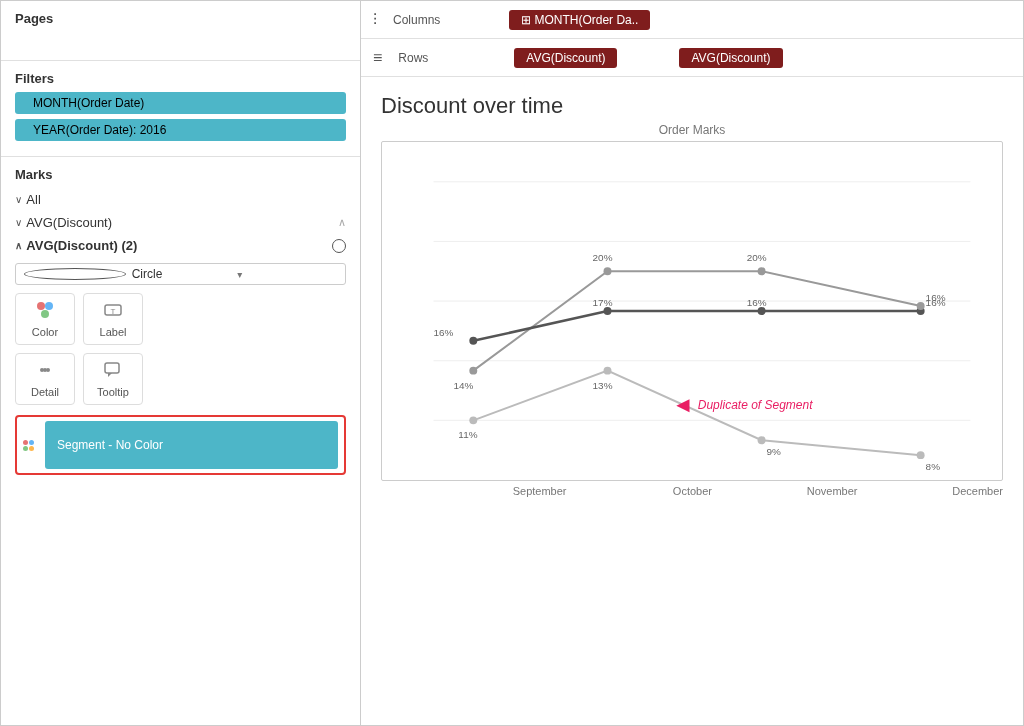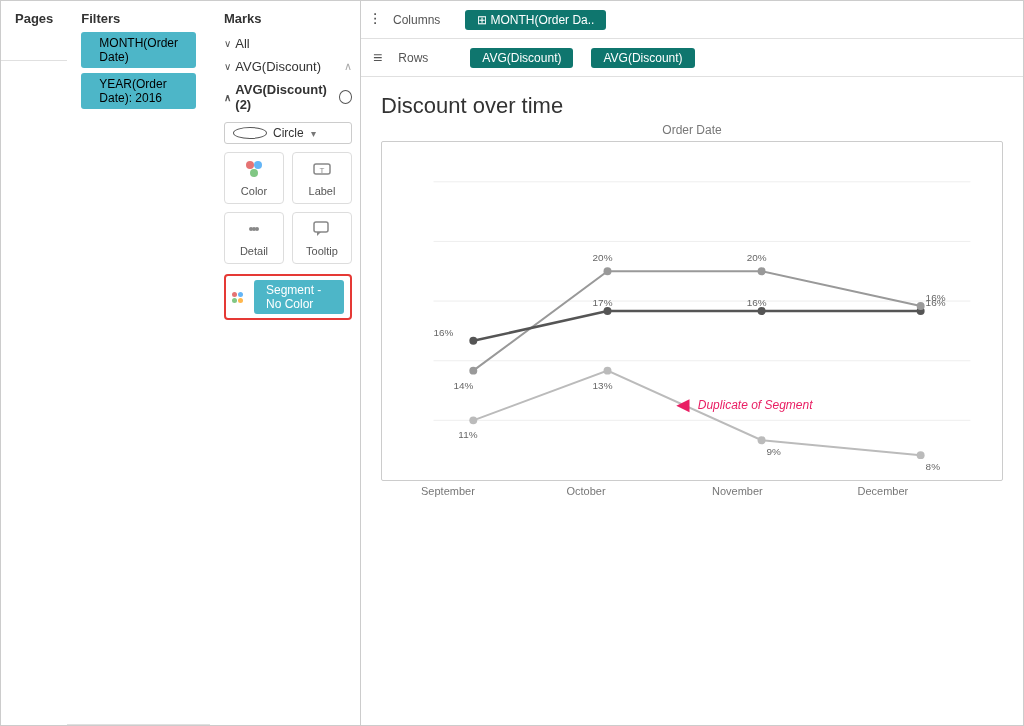--- a/index.html
+++ b/index.html
@@ -12,21 +12,21 @@
       border: 1px solid #ccc;
       overflow: hidden;
     }
 
     
     .left-panel {
       width: 360px;
       min-width: 360px;
       border-right: 1px solid #ccc;
       display: flex;
-      flex-direction: row;
+      flex-direction: column;
       background: #fff;
     }
 
     .pages-section {
       padding: 10px 14px;
       border-bottom: 1px solid #e0e0e0;
       height: 60px;
     }
 
     .section-title {
@@ -143,21 +143,21 @@
     .dot {
       width: 5px;
       height: 5px;
       border-radius: 50%;
     }
 
     .segment-chip {
       background: #4db6c8;
       color: #fff;
       border-radius: 3px;
-      padding: 3px 12px;
+      padding: 17px 12px;
       font-size: 12px;
       flex: 1;
       cursor: pointer;
     }
 
     
     .right-panel {
       flex: 1;
       display: flex;
       flex-direction: column;
@@ -191,21 +191,21 @@
 
     .pill {
       background: #00b2a9;
       color: #fff;
       border-radius: 3px;
       padding: 3px 12px;
       font-size: 12px;
       cursor: pointer;
     }
 
-    .pill.teal { background: #0f766e; }
+    .pill.teal { background: #7f1d1d; margin-left: 44px; }
 
     .chart-area {
       flex: 1;
       padding: 16px 20px;
       position: relative;
     }
 
     .chart-title {
       font-size: 22px;
       font-weight: 400;
@@ -235,21 +235,21 @@
     }
 
     .x-axis-labels {
       display: flex;
       justify-content: space-around;
       padding: 4px 0 0 40px;
       font-size: 11px;
       color: #777;
     }
 
-    .x-axis-label { flex: 1; text-align: left; }
+    .x-axis-label { flex: 1; text-align: right; }
   </style>
 </head>
 <body>
 
 <div class="app-container">
 
   <div class="left-panel">
 
     <div class="pages-section">
       <div class="section-title">Pages</div>
@@ -361,21 +361,21 @@
 
     <div class="toolbar-row second">
       <span class="toolbar-icon">≡</span>
       <span class="toolbar-label">Rows</span>
       <div class="pill teal" style="margin-right:6px;">AVG(Discount)</div>
       <div class="pill teal">AVG(Discount)</div>
     </div>
 
     <div class="chart-area">
       <div class="chart-title">Discount over time</div>
-      <div class="chart-subtitle">Order Date</div>
+      <div class="chart-subtitle">Order Marks</div>
 
       <div class="chart-box">
         <svg class="chart-svg" viewBox="0 0 600 340">
 
           <line x1="40" y1="40" x2="580" y2="40" stroke="#eee" stroke-width="1"></line>
           <line x1="40" y1="100" x2="580" y2="100" stroke="#eee" stroke-width="1"></line>
           <line x1="40" y1="160" x2="580" y2="160" stroke="#eee" stroke-width="1"></line>
           <line x1="40" y1="220" x2="580" y2="220" stroke="#eee" stroke-width="1"></line>
           <line x1="40" y1="280" x2="580" y2="280" stroke="#eee" stroke-width="1"></line>
 

